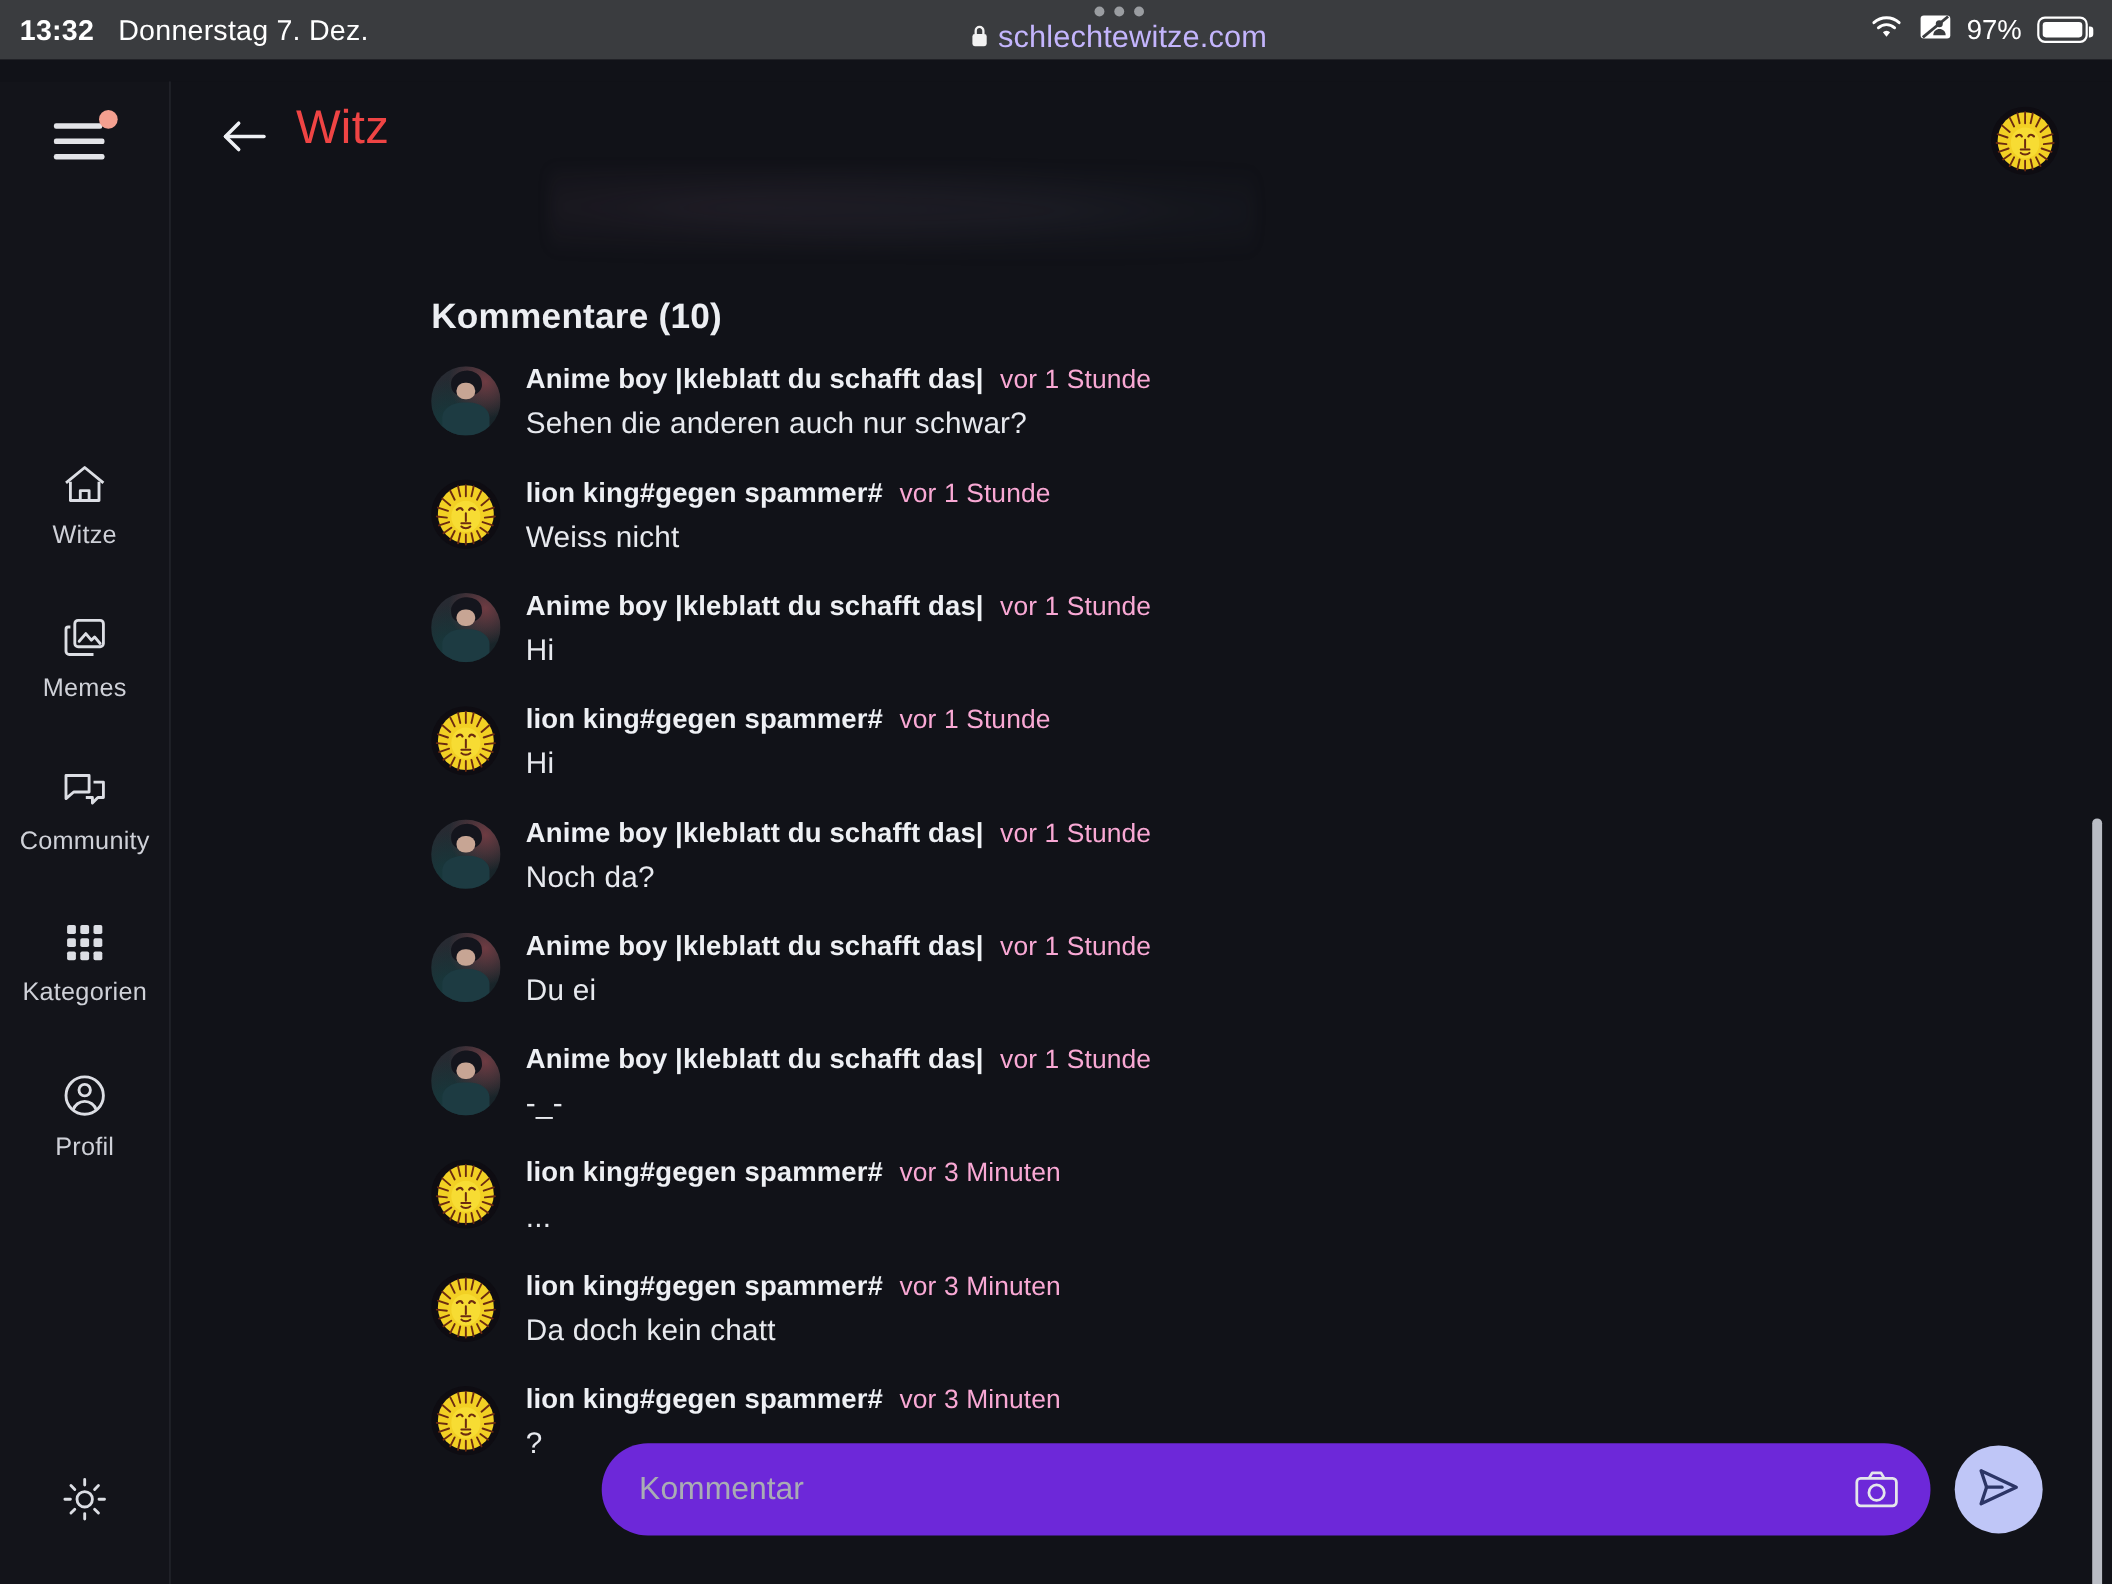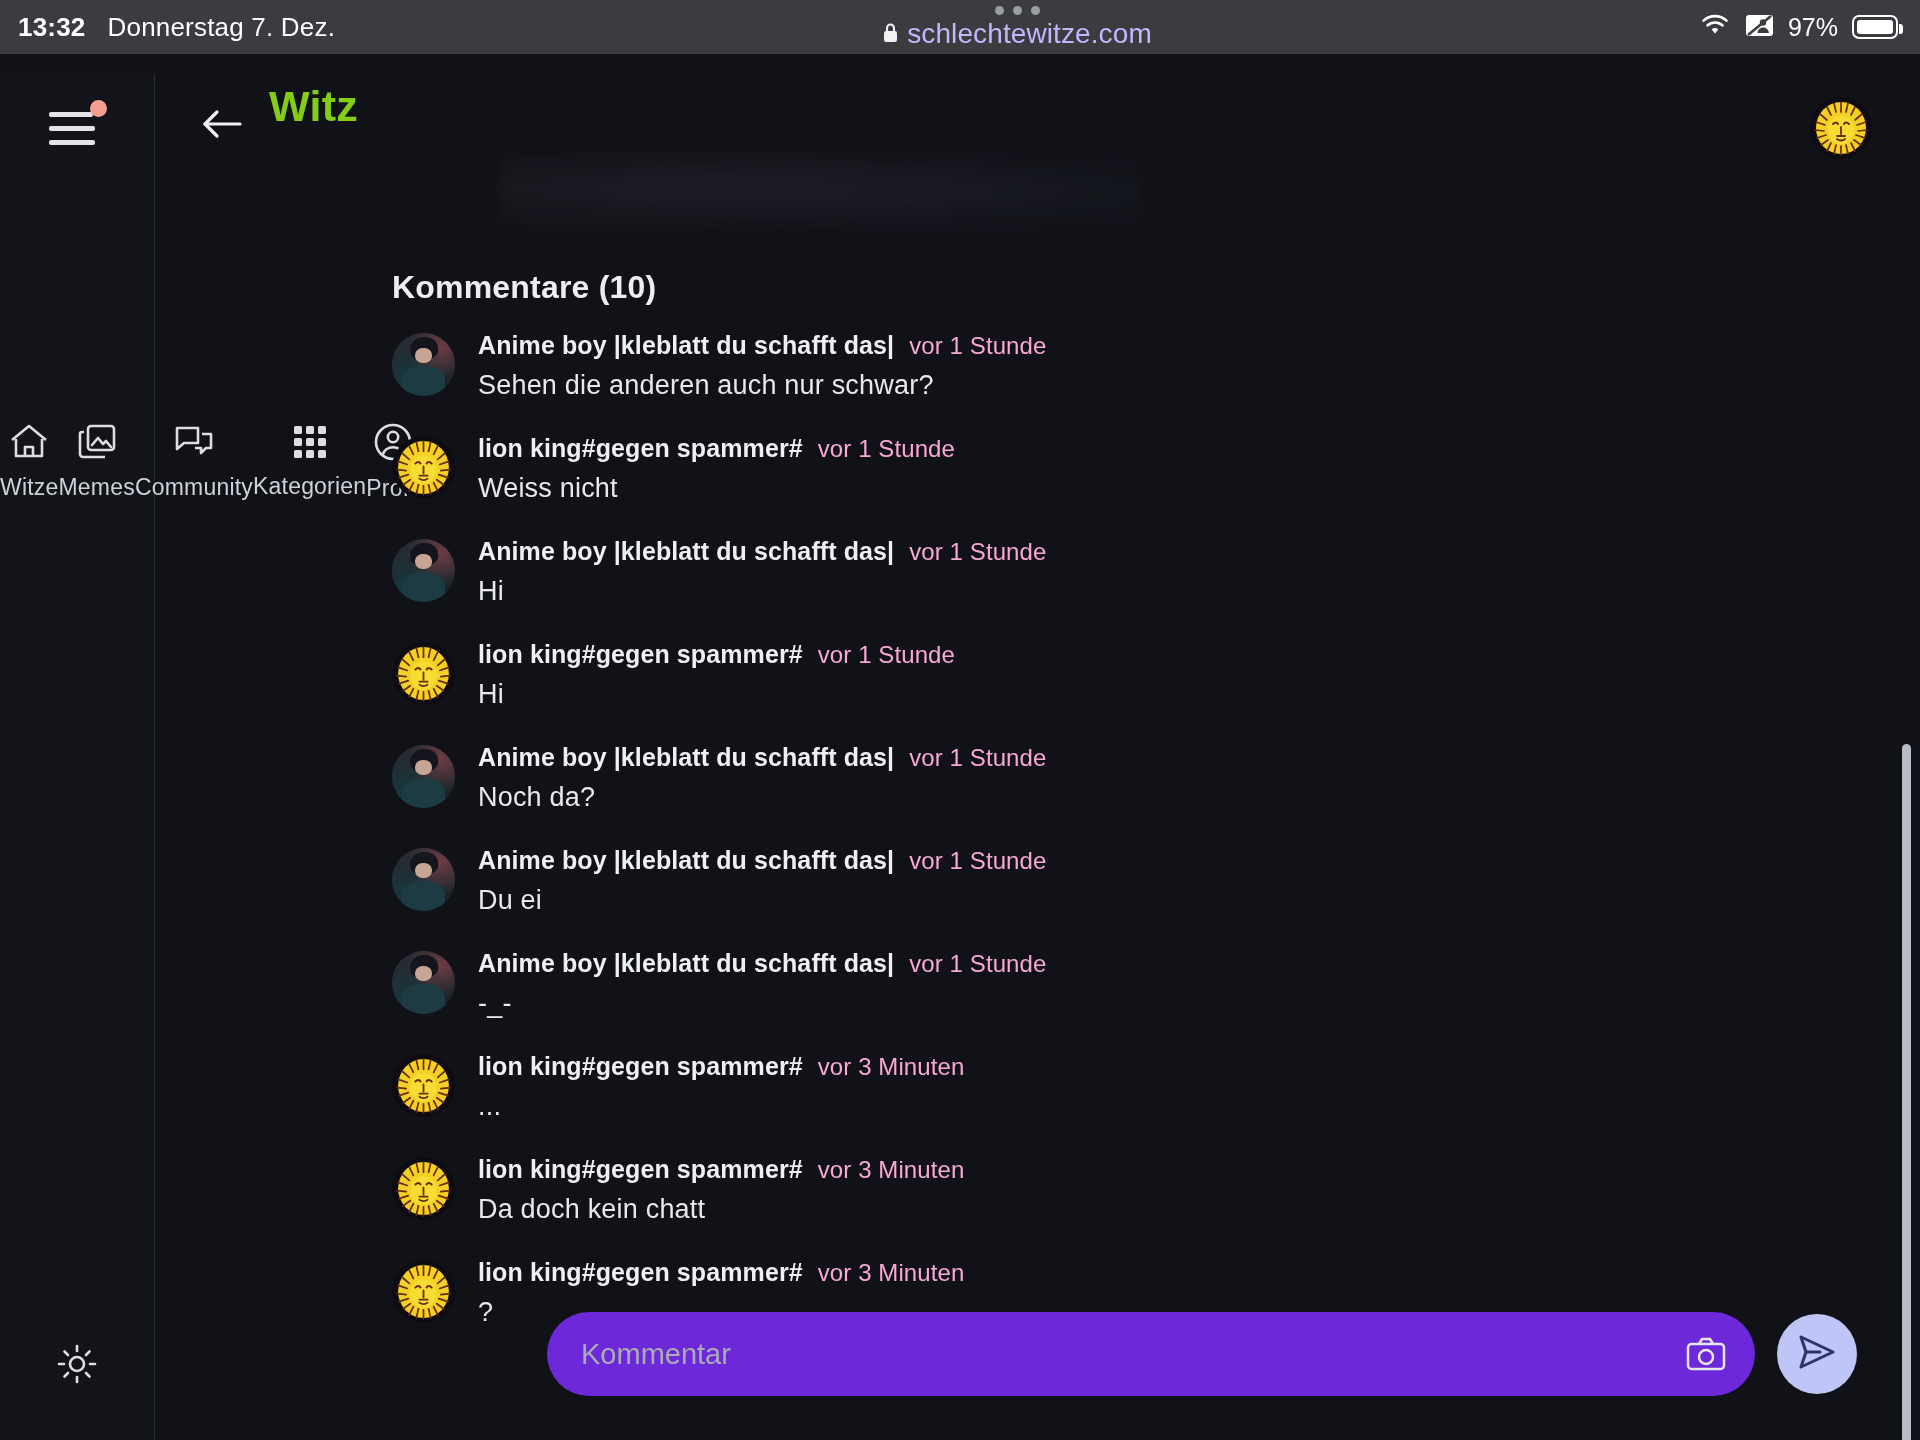--- a/index.html
+++ b/index.html
@@ -38,31 +38,31 @@
     display:flex; flex-direction:column; align-items:center;
   }
   .hamburger{ position:relative; margin-top:32px; width:56px; height:44px;
     display:flex; flex-direction:column; justify-content:center; gap:9px; cursor:pointer; }
   .hamburger span{ display:block; height:5px; background:#e3e4e8; border-radius:2px; }
   .hamburger span:nth-child(1){ width:44px; }
   .hamburger span:nth-child(2){ width:46px; }
   .hamburger span:nth-child(3){ width:46px; }
   .ham-dot{ position:absolute; top:-6px; right:-2px; width:17px; height:17px; border-radius:50%; background:#f4a090; }
 
-  .nav{ margin-top:270px; display:flex; flex-direction:row; align-items:center; width:100%; }
+  .nav{ margin-top:270px; display:flex; flex-direction:column; align-items:center; gap:59px; width:100%; }
   .nav-item{ display:flex; flex-direction:column; align-items:center; gap:11px; cursor:pointer; width:100%; }
   .nav-item svg{ display:block; }
   .nav-label{ font-size:23px; color:#cfd1d8; letter-spacing:.2px; }
 
   .sun-btn{ position:absolute; bottom:48px; left:50%; transform:translateX(-50%); cursor:pointer; }
 
   
   .header{ position:absolute; top:0; left:155px; width:1765px; height:105px; }
   .back-arrow{ position:absolute; left:46px; top:33px; cursor:pointer; }
-  .page-title{ position:absolute; left:114px; top:8px; font-size:43px; color:#84cc16; font-weight:700; letter-spacing:.3px; }
+  .page-title{ position:absolute; left:114px; top:18px; font-size:43px; color:#ef4444; font-weight:400; letter-spacing:.3px; }
   .hdr-avatar{ position:absolute; right:48px; top:23px; width:62px; height:62px; border-radius:50%; overflow:hidden; cursor:pointer; }
 
   
   .ghost{ position:absolute; top:78px; left:500px; width:640px; height:90px;
     background:radial-gradient(ellipse at 25% 40%, rgba(90,70,90,.17), transparent 62%),
                radial-gradient(ellipse at 70% 45%, rgba(60,66,82,.14), transparent 64%);
     filter:blur(6px); pointer-events:none; }
 
   
   .content{ position:absolute; top:105px; left:155px; width:1765px; height:1261px; }

